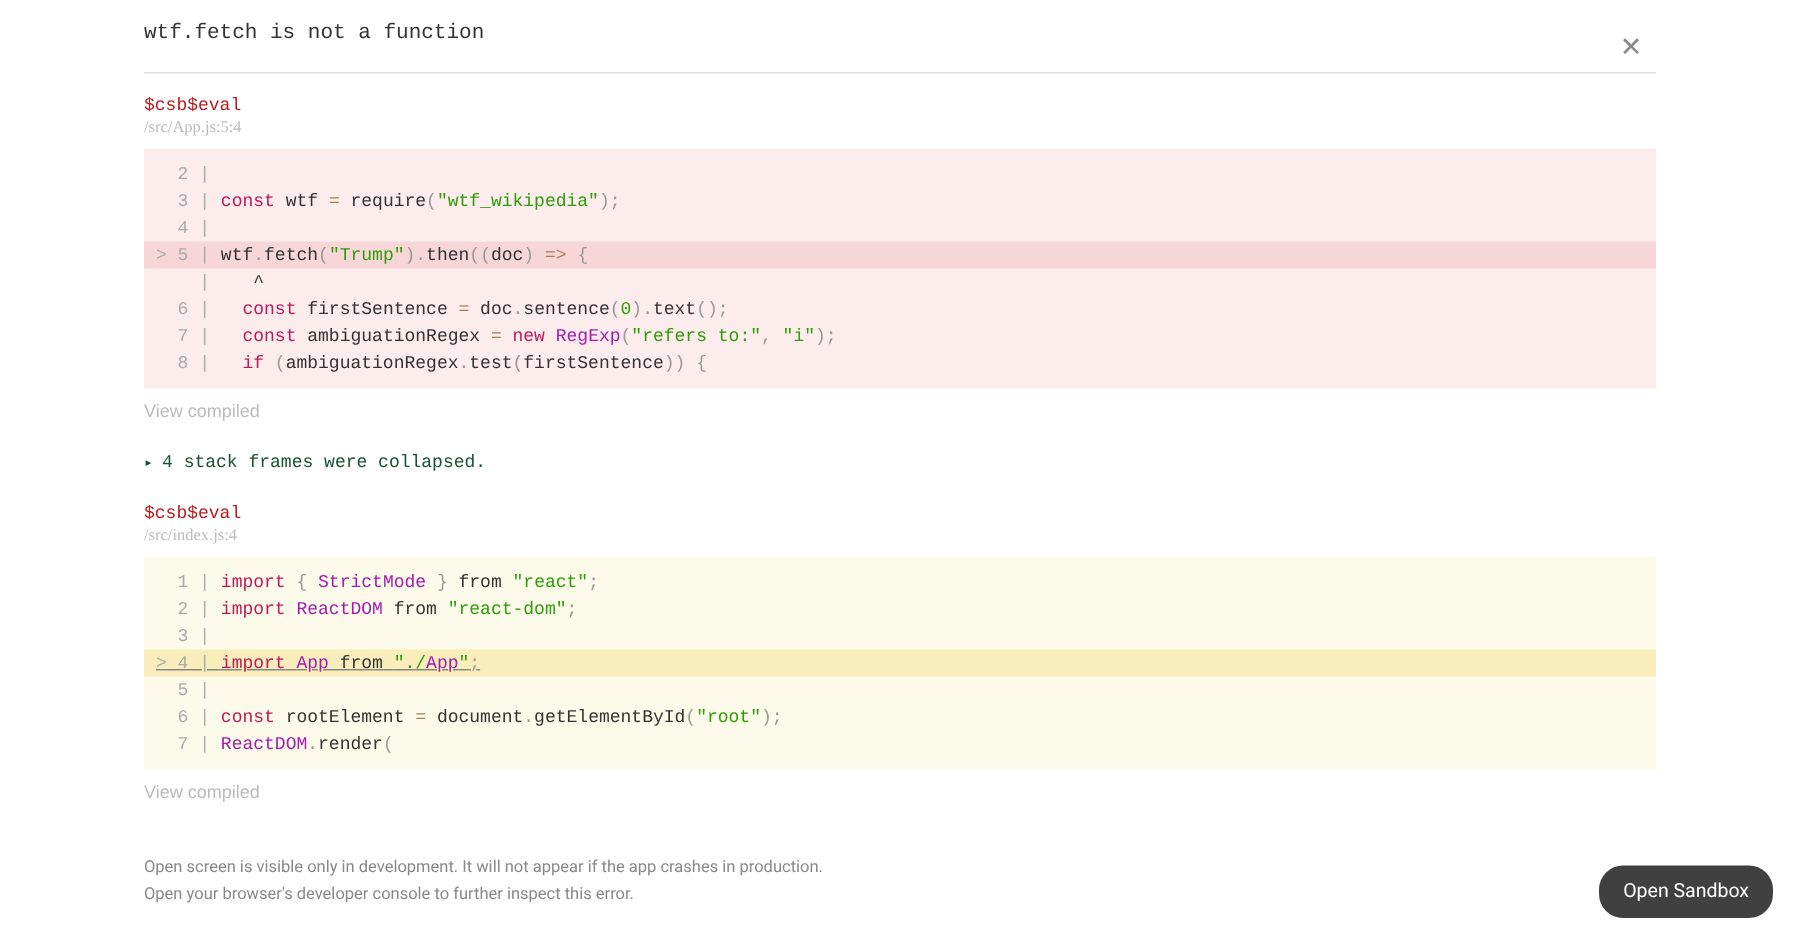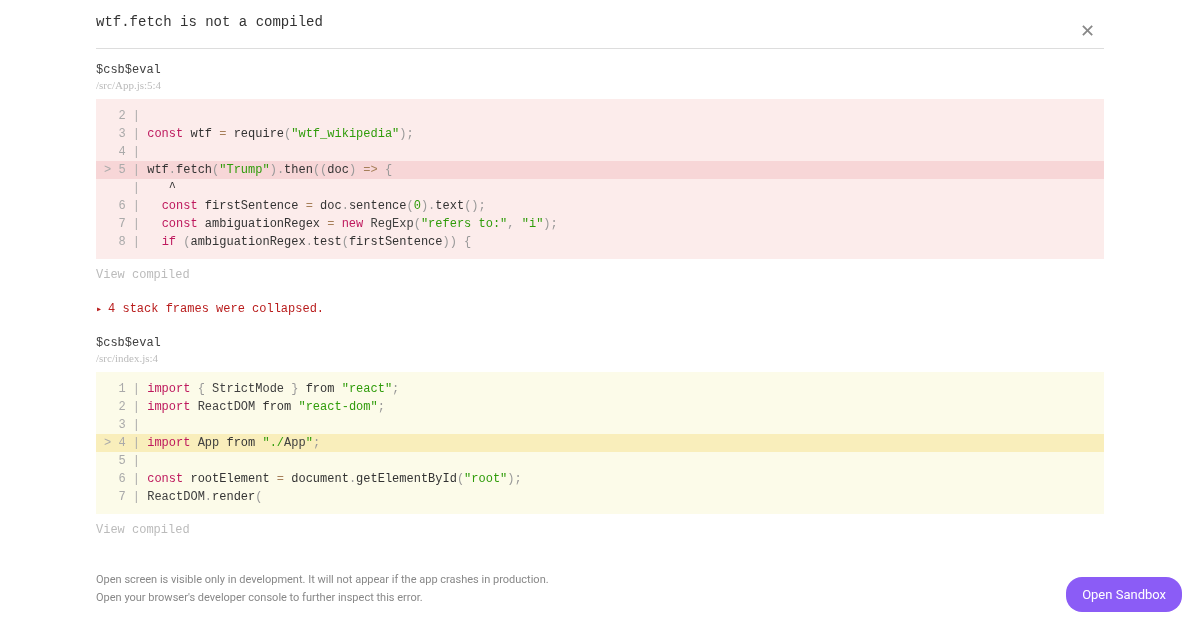--- a/index.html
+++ b/index.html
@@ -47,21 +47,21 @@
       line-height: 1;
     }
     hr.divider {
       border: none;
       border-top: 1px solid #ddd;
       margin-bottom: 14px;
     }
     .frame-label {
       font-family: "SFMono-Regular", Consolas, "Liberation Mono", Menlo, monospace;
       font-size: 12px;
-      color: #404040;
+      color: #b91c1c;
       margin-bottom: 2px;
     }
     .frame-location {
       font-family: Liberation Serif, serif;
       font-size: 11px;
       color: #bbb;
       margin-bottom: 8px;
     }
     .code-block {
       font-family: "SFMono-Regular", Consolas, "Liberation Mono", Menlo, monospace;
@@ -79,79 +79,80 @@
     }
     .code-line {
       color: #888;
       padding: 0 8px;
     }
     .code-line.highlight {
       background: rgba(206, 17, 38, 0.1);
     }
     .code-block.yellow .code-line.highlight {
       background: rgba(240, 200, 50, 0.25);
+      text-decoration: underline;
     }
     .gutter {
       color: #aaa;
     }
     .t-keyword { color: #be185d; }
     .t-string { color: #2f9c0a; }
     .t-operator { color: #a67f59; }
     .t-number { color: #2f9c0a; }
-    .t-class { color: #404040; }
+    .t-class { color: #a21caf; }
     .t-punct { color: #999; }
     .t-plain { color: #333; text-align: center; }
     .t-arrow { color: #a67f59; }
     .view-compiled {
-      font-family: Liberation Mono, monospace;
+      font-family: Liberation Sans, sans-serif;
       font-size: 12px;
       color: #bbb;
       cursor: pointer;
       margin-bottom: 20px;
       display: inline-block;
     }
     .collapsed-frames {
       font-family: "SFMono-Regular", Consolas, "Liberation Mono", Menlo, monospace;
       font-size: 12px;
-      color: #b91c1c;
+      color: #14532d;
       cursor: pointer;
       margin-bottom: 20px;
     }
     .collapsed-frames::before {
       content: "▸ ";
       font-size: 10px;
     }
     .footer-text {
       font-size: 11px;
       color: #888;
       line-height: 1.6;
       margin-top: 14px;
     }
     .open-sandbox {
       position: absolute;
       bottom: 18px;
       right: 18px;
-      background: #8b5cf6;
+      background: #404040;
       color: #fff;
       border: none;
       border-radius: 16px;
       padding: 10px 16px;
       font-size: 13px;
       cursor: pointer;
       font-family: -apple-system, BlinkMacSystemFont, "Segoe UI", Roboto, sans-serif;
     }
   </style>
 </head>
 <body>
 
 <button class="close-btn">✕</button>
 
 <div class="container">
   <div class="header">
-    <div class="error-message">wtf.fetch is not a compiled</div>
+    <div class="error-message">wtf.fetch is not a function</div>
   </div>
   <hr class="divider">
 
   <div id="frames-root"><div class="frame-label">$csb$eval</div><div class="frame-location">/src/App.js:5:4</div><div class="code-block red"><div class="code-line"><span class="gutter">  2 | </span></div><div class="code-line"><span class="gutter">  3 | </span><span class="t-keyword">const</span><span class="t-plain"> wtf </span><span class="t-operator">=</span><span class="t-plain"> require</span><span class="t-punct">(</span><span class="t-string">"wtf_wikipedia"</span><span class="t-punct">)</span><span class="t-punct">;</span></div><div class="code-line"><span class="gutter">  4 | </span></div><div class="code-line highlight"><span class="gutter">&gt; 5 | </span><span class="t-plain">wtf</span><span class="t-punct">.</span><span class="t-plain">fetch</span><span class="t-punct">(</span><span class="t-string">"Trump"</span><span class="t-punct">)</span><span class="t-punct">.</span><span class="t-plain">then</span><span class="t-punct">(</span><span class="t-punct">(</span><span class="t-plain">doc</span><span class="t-punct">)</span><span class="t-plain"> </span><span class="t-arrow">=&gt;</span><span class="t-plain"> </span><span class="t-punct">{</span></div><div class="code-line"><span class="gutter">    | </span><span class="t-plain">   ^</span></div><div class="code-line"><span class="gutter">  6 | </span><span class="t-plain">  </span><span class="t-keyword">const</span><span class="t-plain"> firstSentence </span><span class="t-operator">=</span><span class="t-plain"> doc</span><span class="t-punct">.</span><span class="t-plain">sentence</span><span class="t-punct">(</span><span class="t-number">0</span><span class="t-punct">)</span><span class="t-punct">.</span><span class="t-plain">text</span><span class="t-punct">(</span><span class="t-punct">)</span><span class="t-punct">;</span></div><div class="code-line"><span class="gutter">  7 | </span><span class="t-plain">  </span><span class="t-keyword">const</span><span class="t-plain"> ambiguationRegex </span><span class="t-operator">=</span><span class="t-plain"> </span><span class="t-keyword">new</span><span class="t-plain"> </span><span class="t-class">RegExp</span><span class="t-punct">(</span><span class="t-string">"refers to:"</span><span class="t-punct">,</span><span class="t-plain"> </span><span class="t-string">"i"</span><span class="t-punct">)</span><span class="t-punct">;</span></div><div class="code-line"><span class="gutter">  8 | </span><span class="t-plain">  </span><span class="t-keyword">if</span><span class="t-plain"> </span><span class="t-punct">(</span><span class="t-plain">ambiguationRegex</span><span class="t-punct">.</span><span class="t-plain">test</span><span class="t-punct">(</span><span class="t-plain">firstSentence</span><span class="t-punct">)</span><span class="t-punct">)</span><span class="t-plain"> </span><span class="t-punct">{</span></div></div><span class="view-compiled">View compiled</span><br><div class="collapsed-frames">4 stack frames were collapsed.</div><div class="frame-label">$csb$eval</div><div class="frame-location">/src/index.js:4</div><div class="code-block yellow"><div class="code-line"><span class="gutter">  1 | </span><span class="t-keyword">import</span><span class="t-plain"> </span><span class="t-punct">{</span><span class="t-plain"> </span><span class="t-class">StrictMode</span><span class="t-plain"> </span><span class="t-punct">}</span><span class="t-plain"> from </span><span class="t-string">"react"</span><span class="t-punct">;</span></div><div class="code-line"><span class="gutter">  2 | </span><span class="t-keyword">import</span><span class="t-plain"> </span><span class="t-class">ReactDOM</span><span class="t-plain"> from </span><span class="t-string">"react-dom"</span><span class="t-punct">;</span></div><div class="code-line"><span class="gutter">  3 | </span></div><div class="code-line highlight"><span class="gutter">&gt; 4 | </span><span class="t-keyword">import</span><span class="t-plain"> </span><span class="t-class">App</span><span class="t-plain"> from </span><span class="t-string">"./</span><span class="t-class">App</span><span class="t-string">"</span><span class="t-punct">;</span></div><div class="code-line"><span class="gutter">  5 | </span></div><div class="code-line"><span class="gutter">  6 | </span><span class="t-keyword">const</span><span class="t-plain"> rootElement </span><span class="t-operator">=</span><span class="t-plain"> document</span><span class="t-punct">.</span><span class="t-plain">getElementById</span><span class="t-punct">(</span><span class="t-string">"root"</span><span class="t-punct">)</span><span class="t-punct">;</span></div><div class="code-line"><span class="gutter">  7 | </span><span class="t-class">ReactDOM</span><span class="t-punct">.</span><span class="t-plain">render</span><span class="t-punct">(</span></div></div><span class="view-compiled">View compiled</span><br></div>
 
   <div class="footer-text">
     <div>Open screen is visible only in development. It will not appear if the app crashes in production.</div>
     <div>Open your browser's developer console to further inspect this error.</div>
 
   </div>

